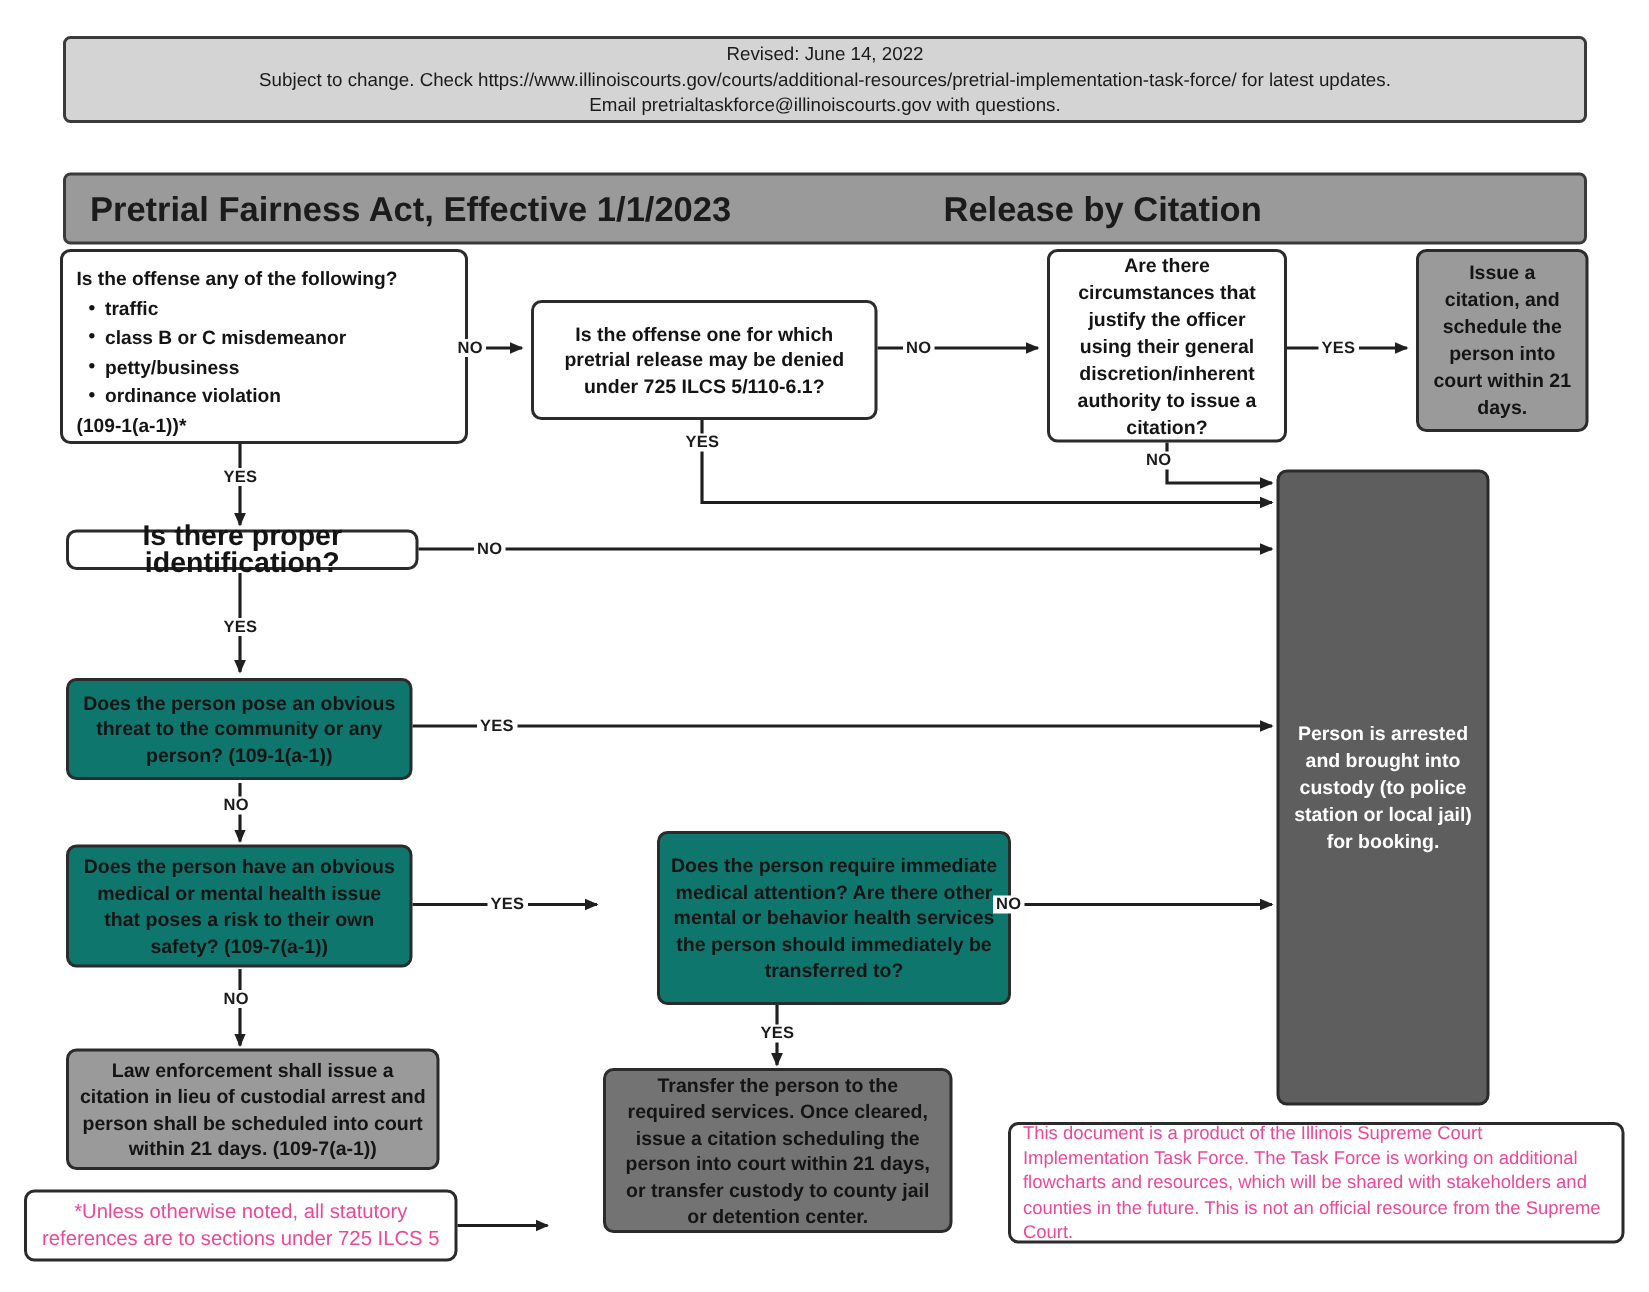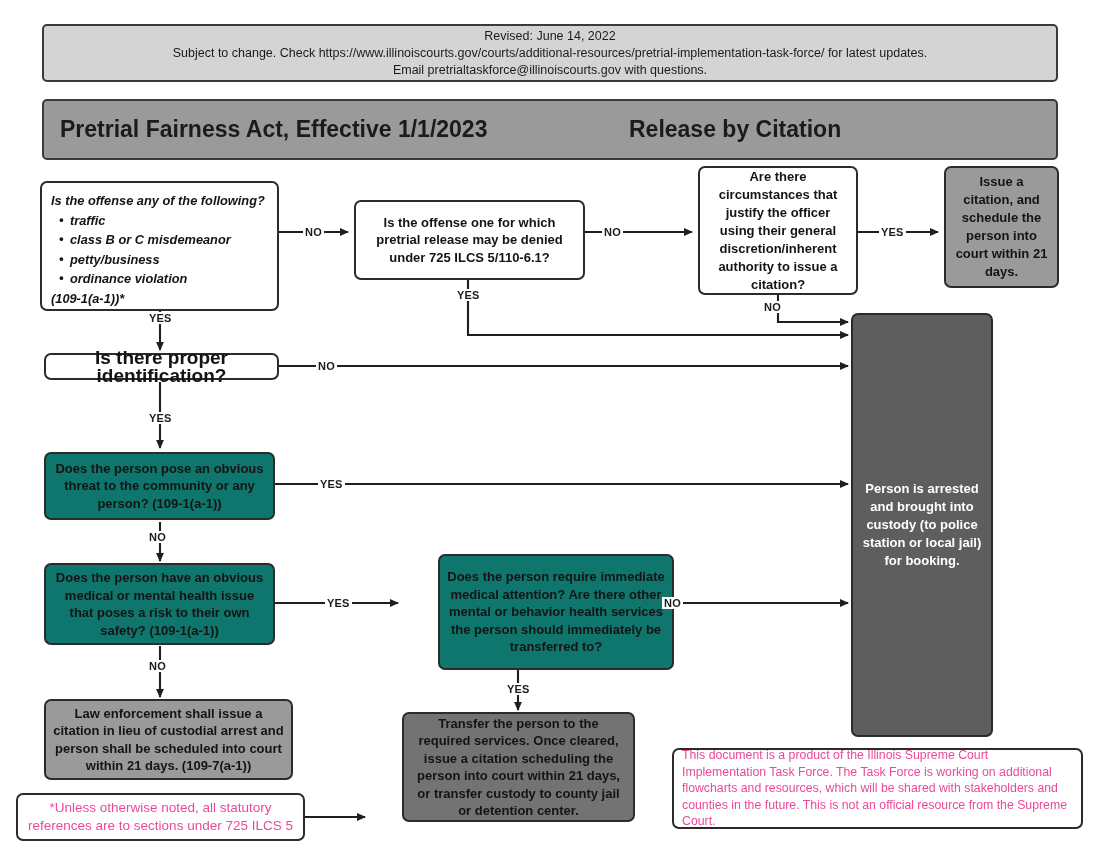--- a/index.html
+++ b/index.html
@@ -157,26 +157,26 @@
       <path d="M305,817 L365,817" marker-end="url(#ah)"></path>
     </g>
   </svg>
 
   <div class="banner" style="left:42px; top:24px; width:1016px; height:58px;">
     <div class="line">Revised: June 14, 2022</div>
     <div class="line">Subject to change. Check https://www.illinoiscourts.gov/courts/additional-resources/pretrial-implementation-task-force/ for latest updates.</div>
     <div class="line">Email pretrialtaskforce@illinoiscourts.gov with questions.</div>
   </div>
 
-  <div class="titlebar" style="left:42px; top:99px; width:1016px; height:61px;">
+  <div class="titlebar" style="left:42px; top:115px; width:1016px; height:48px;">
     <span class="t-left">Pretrial Fairness Act, Effective 1/1/2023</span>
     <span class="t-right">Release by Citation</span>
   </div>
 
-  <div class="node white topleft" style="left:40px; top:181px; width:239px; height:130px; font-size:12.8px; line-height:19.5px; padding:8px 9px;font-style:italic;">
+  <div class="node white topleft" style="left:40px; top:166px; width:272px; height:130px; font-size:12.8px; line-height:19.5px; padding:8px 9px;">
     <div class="inner">
       <div>Is the offense any of the following?</div>
       <ul>
         <li>traffic</li>
         <li>class B or C misdemeanor</li>
         <li>petty/business</li>
         <li>ordinance violation</li>
       </ul>
       <div>(109-1(a-1))*</div>
     </div>
@@ -196,21 +196,21 @@
 
   <div class="node white" style="left:44px; top:353px; width:235px; height:27px; font-size:19px;">
     <span>Is there proper identification?</span>
   </div>
 
   <div class="node faint" style="left:44px; top:452px; width:231px; height:68px;">
     <span>Does the person pose an obvious threat to the community or any person? (109-1(a-1))</span>
   </div>
 
   <div class="node faint" style="left:44px; top:563px; width:231px; height:82px;">
-    <span>Does the person have an obvious medical or mental health issue that poses a risk to their own safety? (109-1(a-1))</span>
+    <span>Does the person have an obvious medical or mental health issue that poses a risk to their own safety? (109-7(a-1))</span>
   </div>
 
   <div class="node faint" style="left:402px; top:554px; width:236px; height:116px;margin-left:36px;">
     <span>Does the person require immediate medical attention? Are there other mental or behavior health services the person should immediately be transferred to?</span>
   </div>
 
   <div class="node grey" style="left:44px; top:699px; width:249px; height:81px;">
     <span>Law enforcement shall issue a citation in lieu of custodial arrest and person shall be scheduled into court within 21 days. (109-7(a-1))</span>
   </div>
 

